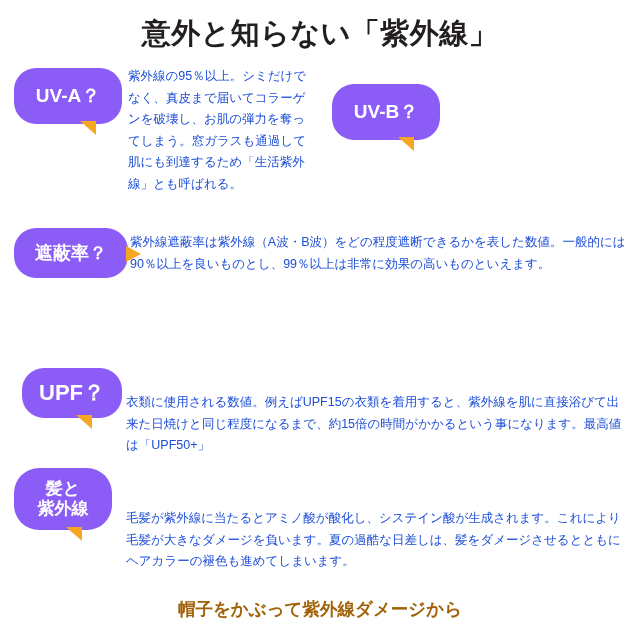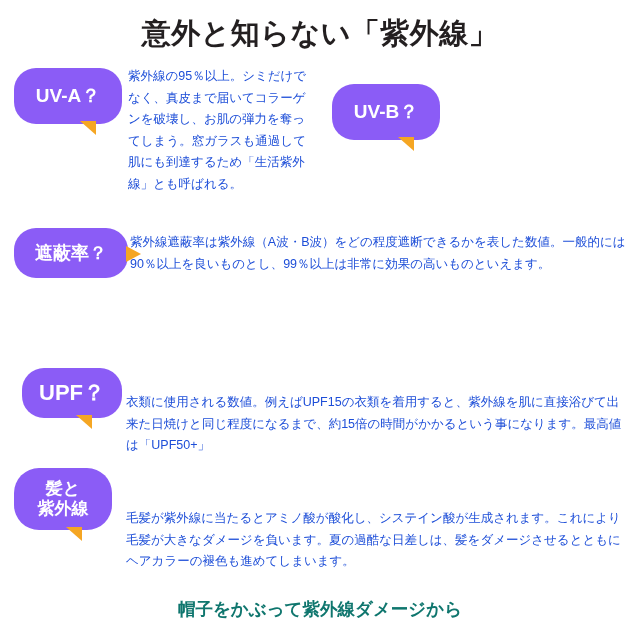--- a/index.html
+++ b/index.html
@@ -189,21 +189,21 @@
   
   .footer {
     position: absolute;
     left: 0;
     bottom: 18px;
     width: 640px;
     text-align: center;
     font-size: 17.5px;
     font-weight: bold;
     line-height: 1.5;
-    color: #0f766e;
+    color: #a16207;
   }
 </style>
 </head>
 <body>
 
 <div class="page">
 
   <div class="title">意外と知らない「紫外線」</div>
 
   <div class="row-uv">

